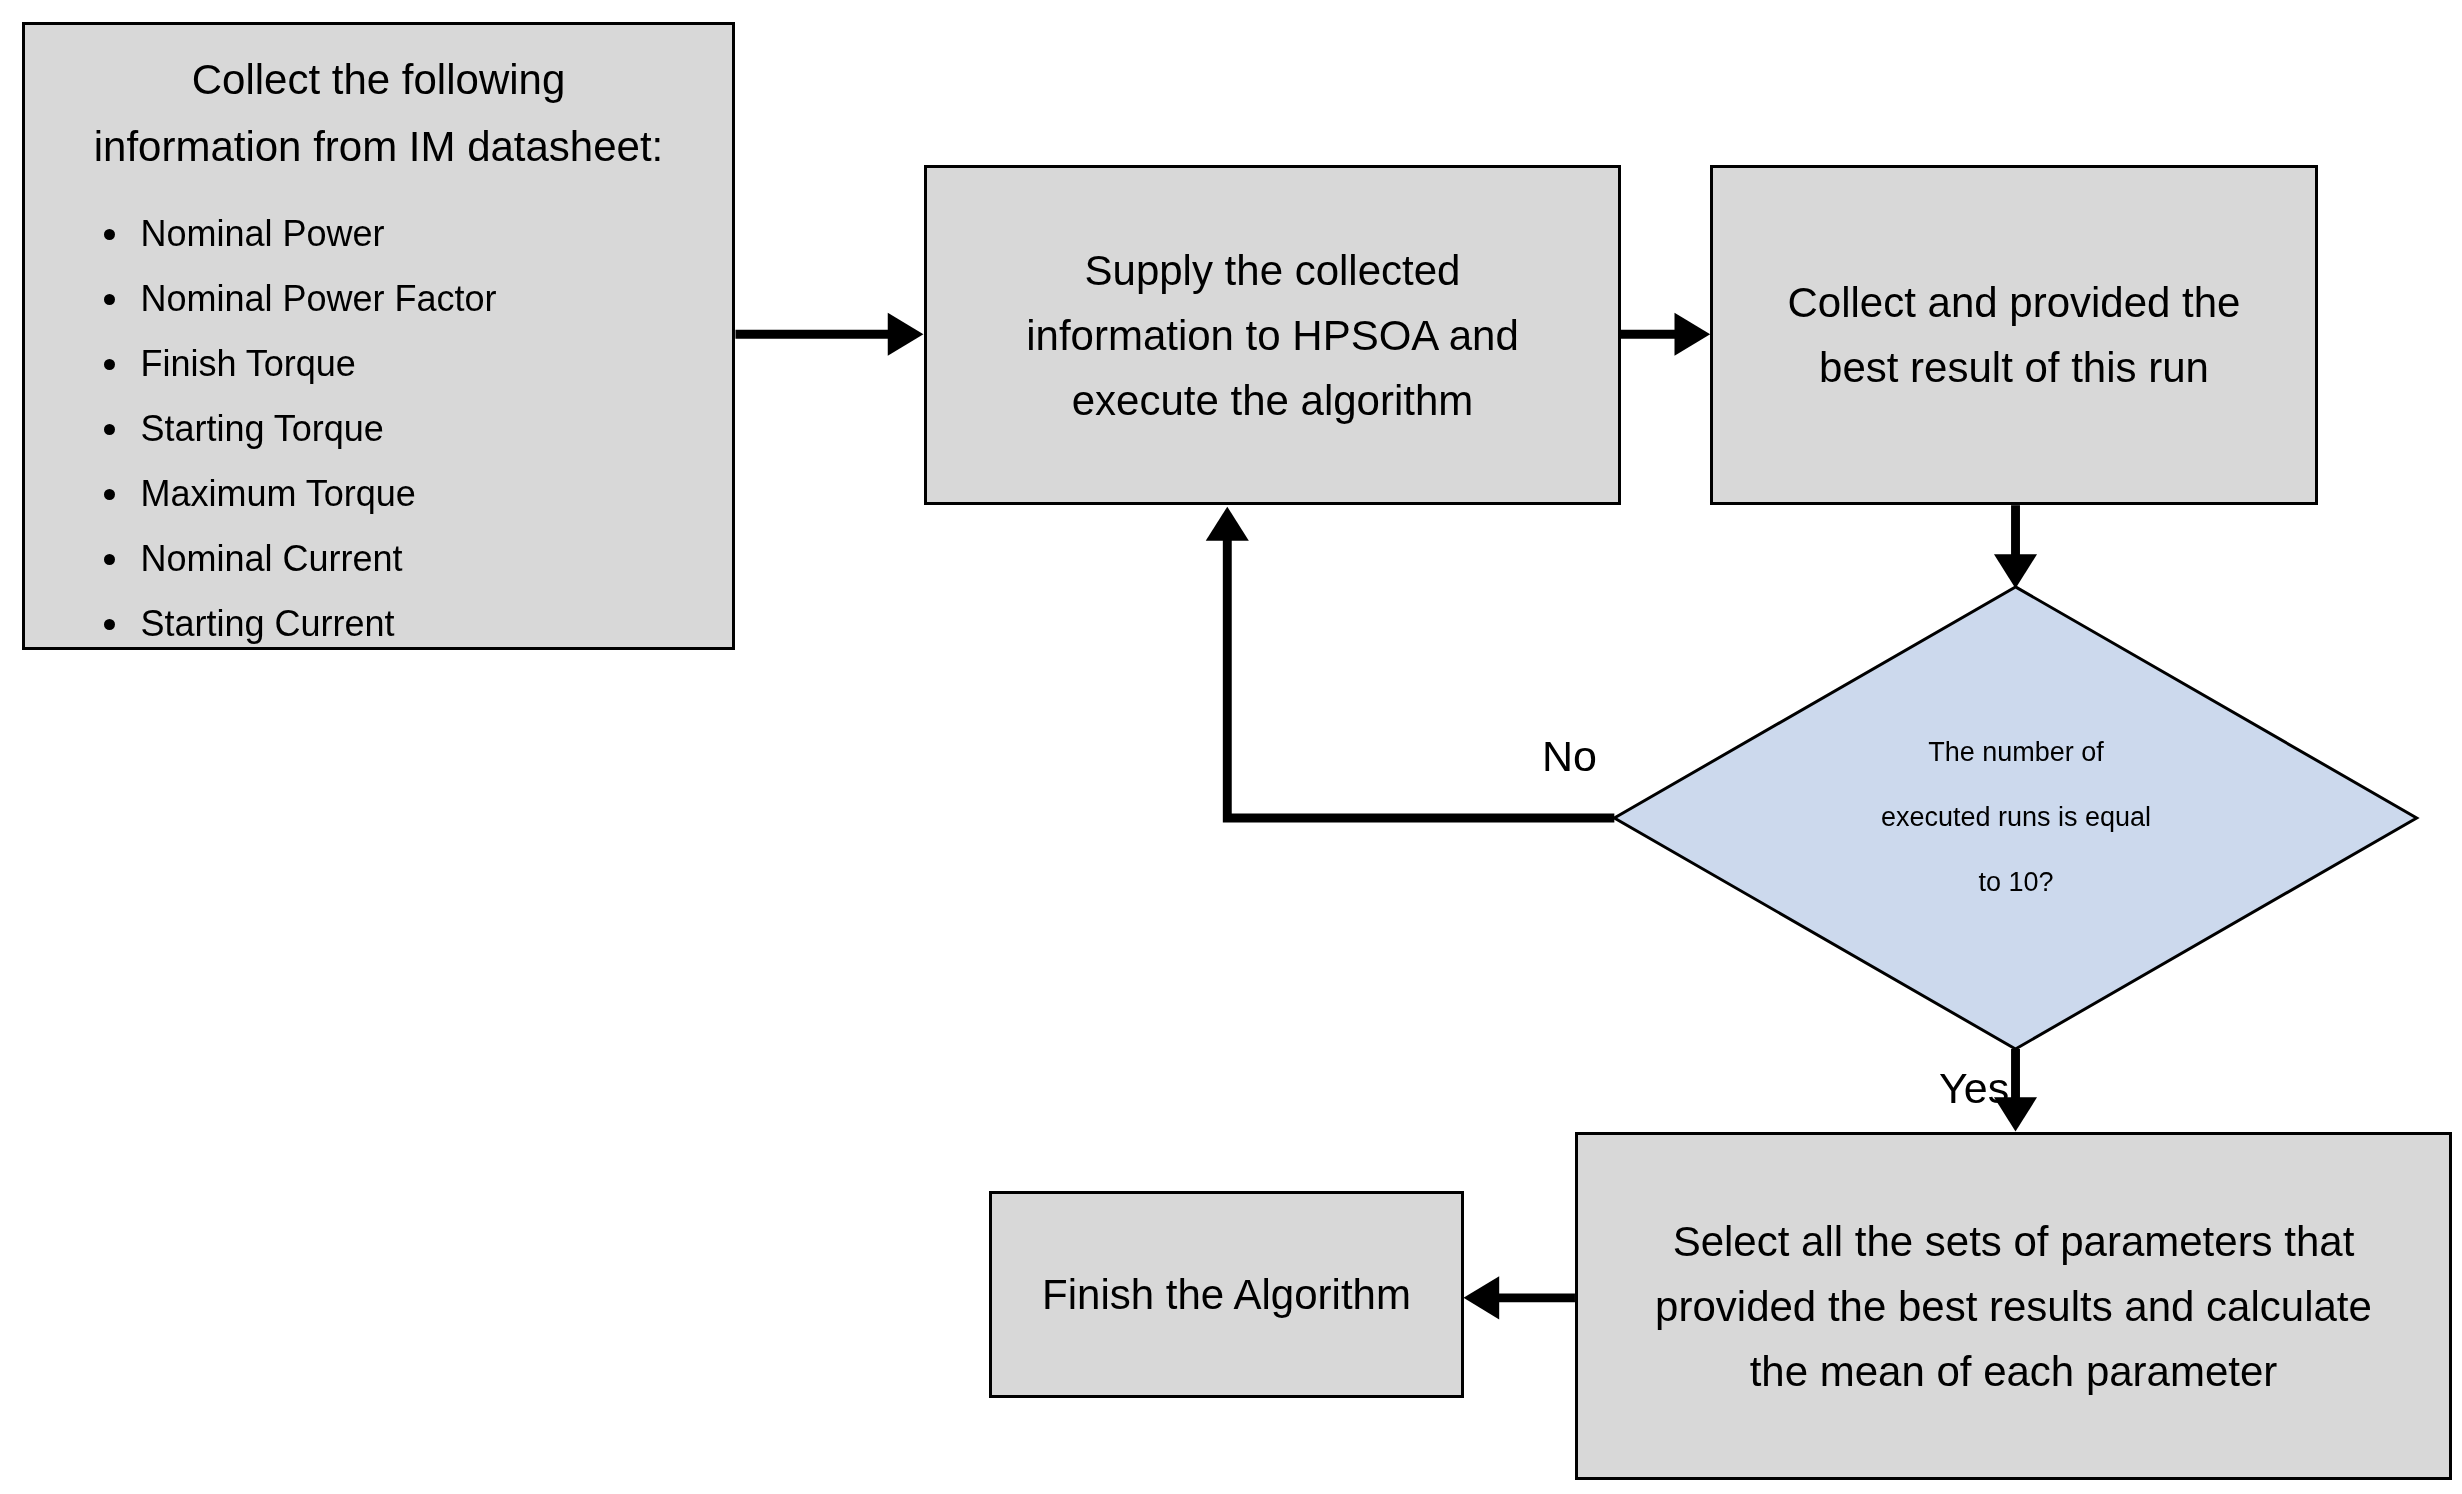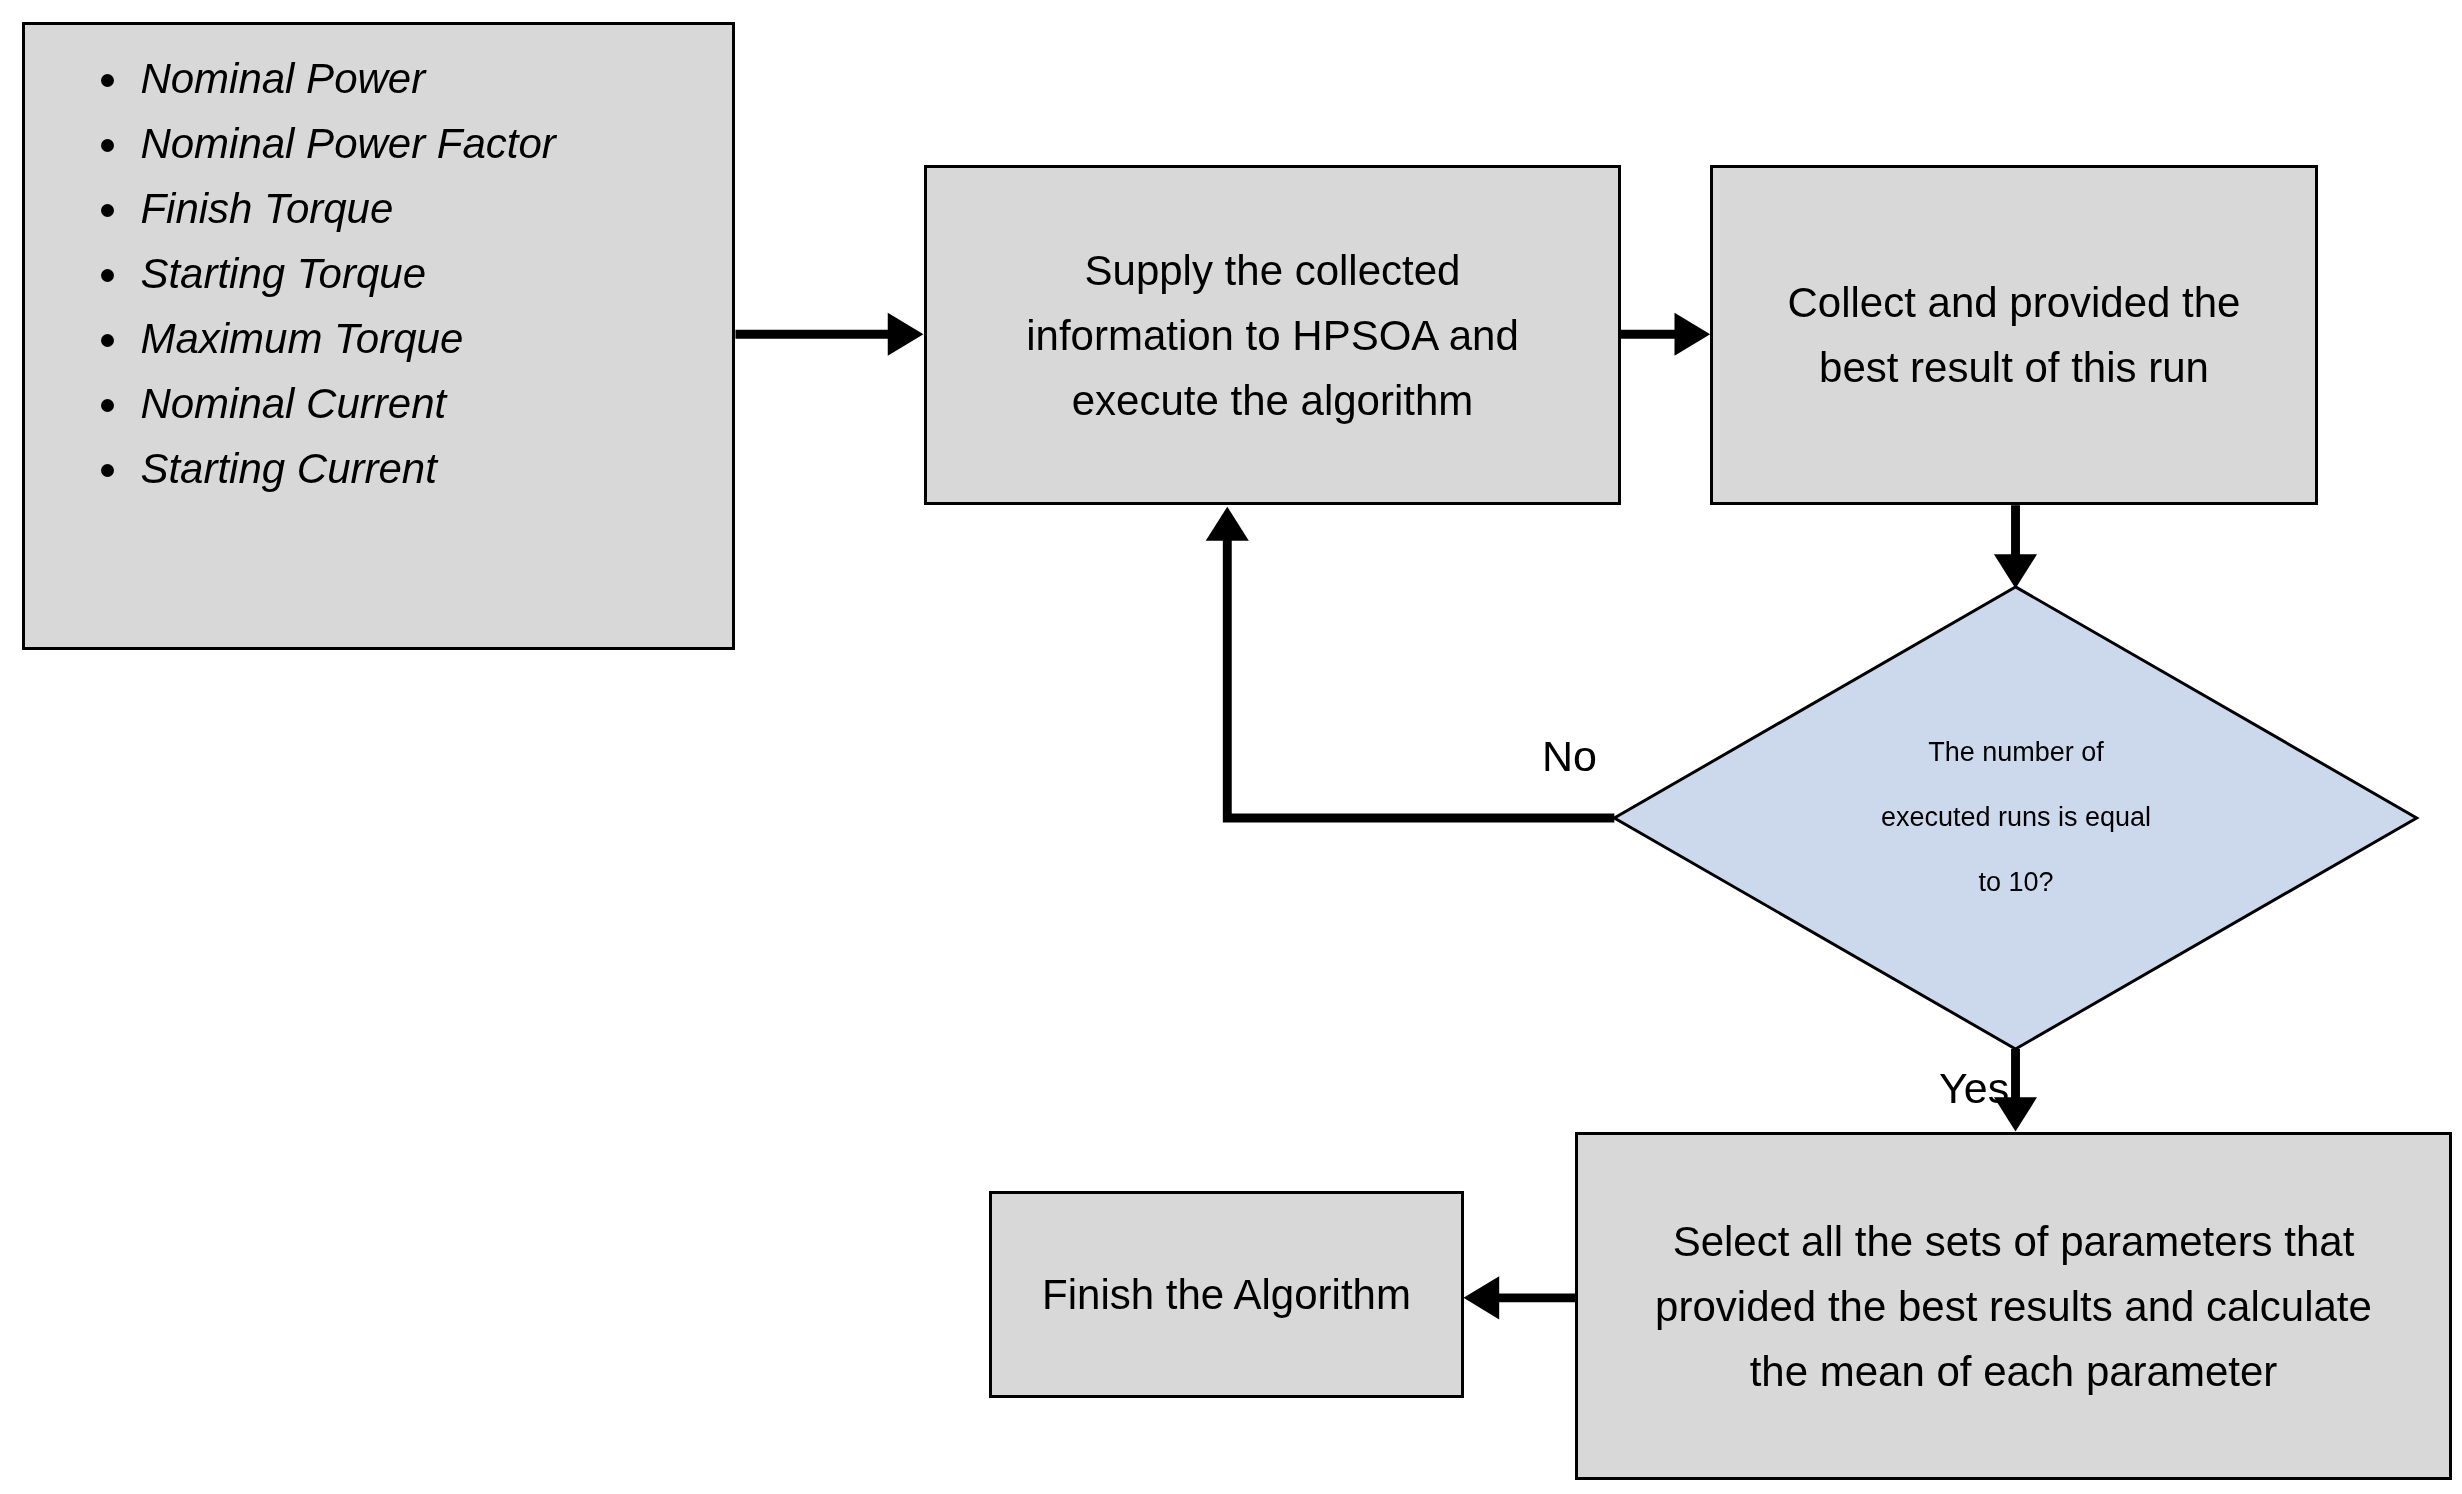--- a/index.html
+++ b/index.html
@@ -61,24 +61,23 @@
     font-size: 42px;
     line-height: 67px;
     margin-top: 21px;
   }
   .collect-list {
     margin: 21px 0 0 0;
     padding: 0 0 0 108px;
     list-style: disc;
   }
   .collect-list li {
-    font-size: 42px;
+    font-size: 36px;
     line-height: 65px;
     padding-left: 7.4px;
-    font-style: italic;
   }
   .diamond-label {
     position: absolute;
     left: 1719px;
     top: 684px;
     width: 594px;
     height: 267px;
     display: flex;
     align-items: center;
     justify-content: center;
@@ -139,20 +138,22 @@
 
     <g>
       <line class="shaft" x1="2120" y1="1747" x2="2014" y2="1747"></line>
       <polygon class="head" points="1970,1747 2018,1718 2018,1776"></polygon>
     </g>
 
     <polygon class="diamond-shape" points="2713,790 3253,1101 2713,1412 2173,1101" fill="#ccd9ed"></polygon>
   </svg>
 
   <div class="box" style="left:22px; top:22px; width:713px; height:628px;">
+    <div class="collect-title">Collect the following
+information from IM datasheet:</div>
     <ul class="collect-list">
       <li>Nominal Power</li>
       <li>Nominal Power Factor</li>
       <li>Finish Torque</li>
       <li>Starting Torque</li>
       <li>Maximum Torque</li>
       <li>Nominal Current</li>
       <li>Starting Current</li>
     </ul>
   </div>

